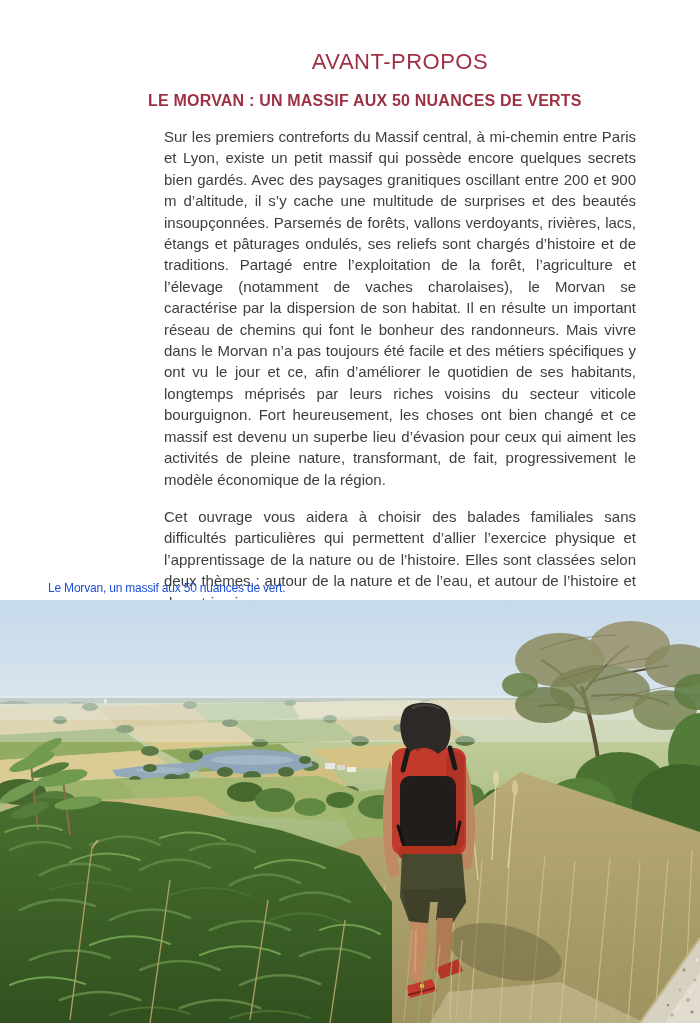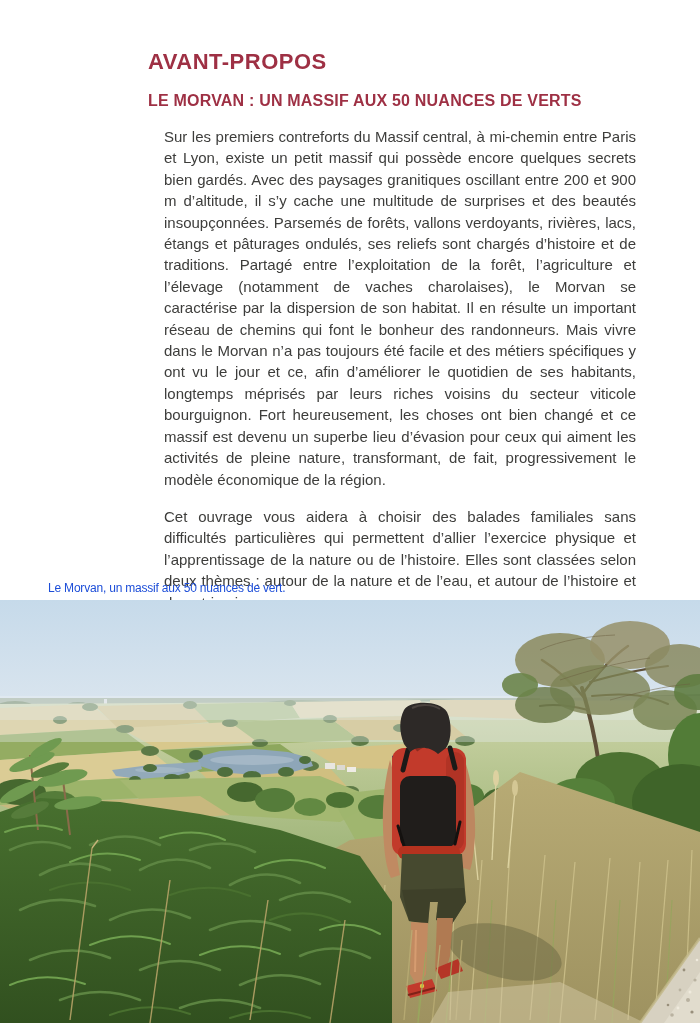--- a/index.html
+++ b/index.html
@@ -2,21 +2,21 @@
 <html><head>
 <meta charset="utf-8">
 <style>
   html,body{margin:0;padding:0;background:#ffffff;}
   .page{
     position:relative;width:700px;height:1023px;background:#ffffff;
     font-family:"Liberation Sans",sans-serif;overflow:hidden;
   }
   .header{
     position:absolute;top:49px;left:148px;right:48px;
-    text-align:left;color:#9e3044;font-size:22px;font-weight:bold;
+    text-align:center;color:#9e3044;font-size:22px;font-weight:normal;
     letter-spacing:0.5px;
   }
   .content{position:absolute;left:148px;top:92px;width:504px;color:#3d3d3b;}
   .section-title{
     color:#9e3044;font-weight:bold;font-size:16px;letter-spacing:0.2px;
     margin:0 0 4px 0;
   }
   .body-text p{
     margin:16px;font-size:15px;line-height:21.4px;text-align:justify;
     color:#3d3d3b;

